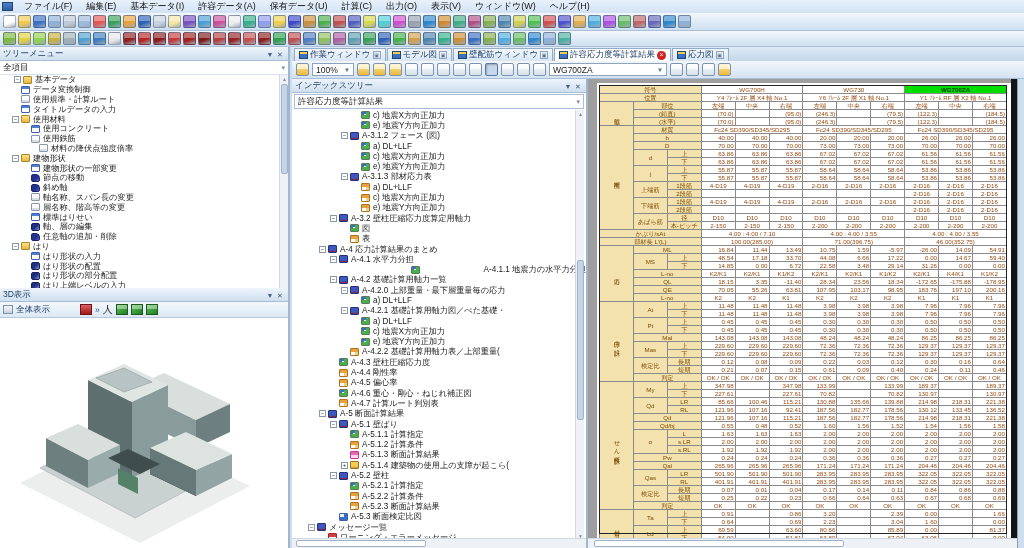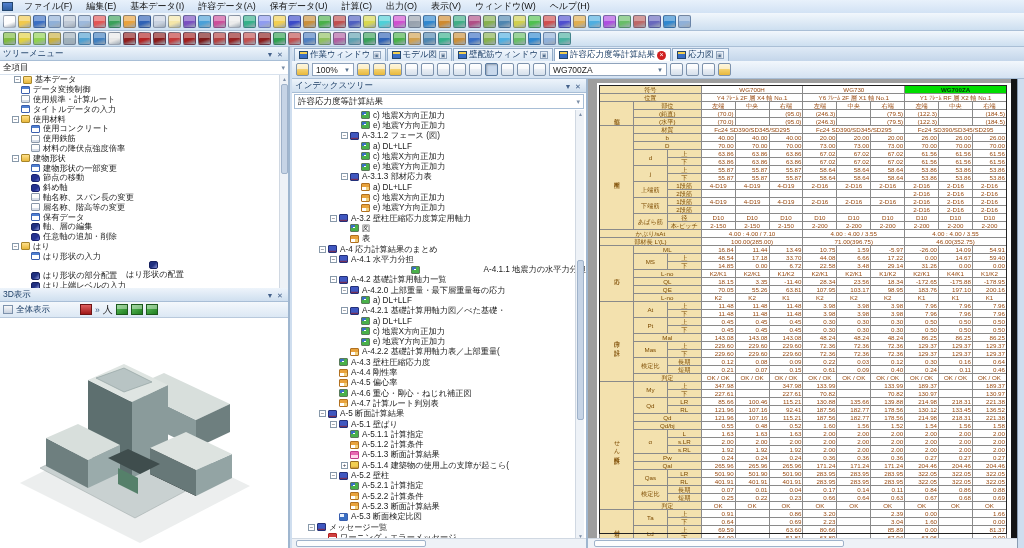--- a/index.html
+++ b/index.html
@@ -231,21 +231,21 @@
         <div class="trow" style="padding-left: 22px;">
           <span style="width: 9px; flex: 0 0 auto;"></span>
           <span class="tic i-grid"></span>
           <span>使用コンクリート</span>
         </div>
         <div class="trow" style="padding-left: 22px; text-align: right;">
           <span style="width: 9px; flex: 0 0 auto;"></span>
           <span class="tic i-doc"></span>
           <span>使用鉄筋</span>
         </div>
-        <div class="trow" style="padding-left: 22px;">
+        <div class="trow" style="padding-left: 30px;">
           <span style="width: 9px; flex: 0 0 auto;"></span>
           <span class="tic i-doc"></span>
           <span>材料の降伏点強度倍率</span>
         </div>
         <div class="trow" style="padding-left: 12px;">
           <span class="exp">−</span>
           <span class="tic i-folder"></span>
           <span>建物形状</span>
         </div>
         <div class="trow" style="padding-left: 22px;">
@@ -269,21 +269,21 @@
           <span>軸名称、スパン長の変更</span>
         </div>
         <div class="trow" style="padding-left: 22px;">
           <span style="width: 9px; flex: 0 0 auto;"></span>
           <span class="tic i-doc"></span>
           <span>層名称、階高等の変更</span>
         </div>
         <div class="trow" style="padding-left: 22px;">
           <span style="width: 9px; flex: 0 0 auto;"></span>
           <span class="tic i-grid"></span>
-          <span>保有データ</span>
+          <span>標準はりせい</span>
         </div>
         <div class="trow" style="padding-left: 22px;">
           <span style="width: 9px; flex: 0 0 auto;"></span>
           <span class="tic i-shape2"></span>
           <span>軸、層の編集</span>
         </div>
         <div class="trow" style="padding-left: 22px;">
           <span style="width: 9px; flex: 0 0 auto;"></span>
           <span class="tic i-shape"></span>
           <span>任意軸の追加・削除</span>
@@ -291,21 +291,21 @@
         <div class="trow" style="padding-left: 12px;">
           <span class="exp">−</span>
           <span class="tic i-folder"></span>
           <span>はり</span>
         </div>
         <div class="trow" style="padding-left: 22px;">
           <span style="width: 9px; flex: 0 0 auto;"></span>
           <span class="tic i-grid"></span>
           <span>はり形状の入力</span>
         </div>
-        <div class="trow" style="padding-left: 22px; flex-direction: column;">
+        <div class="trow" style="padding-left: 22px;">
           <span style="width: 9px; flex: 0 0 auto;"></span>
           <span class="tic i-shape2"></span>
           <span>はり形状の配置</span>
         </div>
         <div class="trow" style="padding-left: 22px;">
           <span style="width: 9px; flex: 0 0 auto;"></span>
           <span class="tic i-shape2"></span>
           <span>はり形状の部分配置</span>
         </div>
         <div class="trow" style="padding-left: 22px;">

